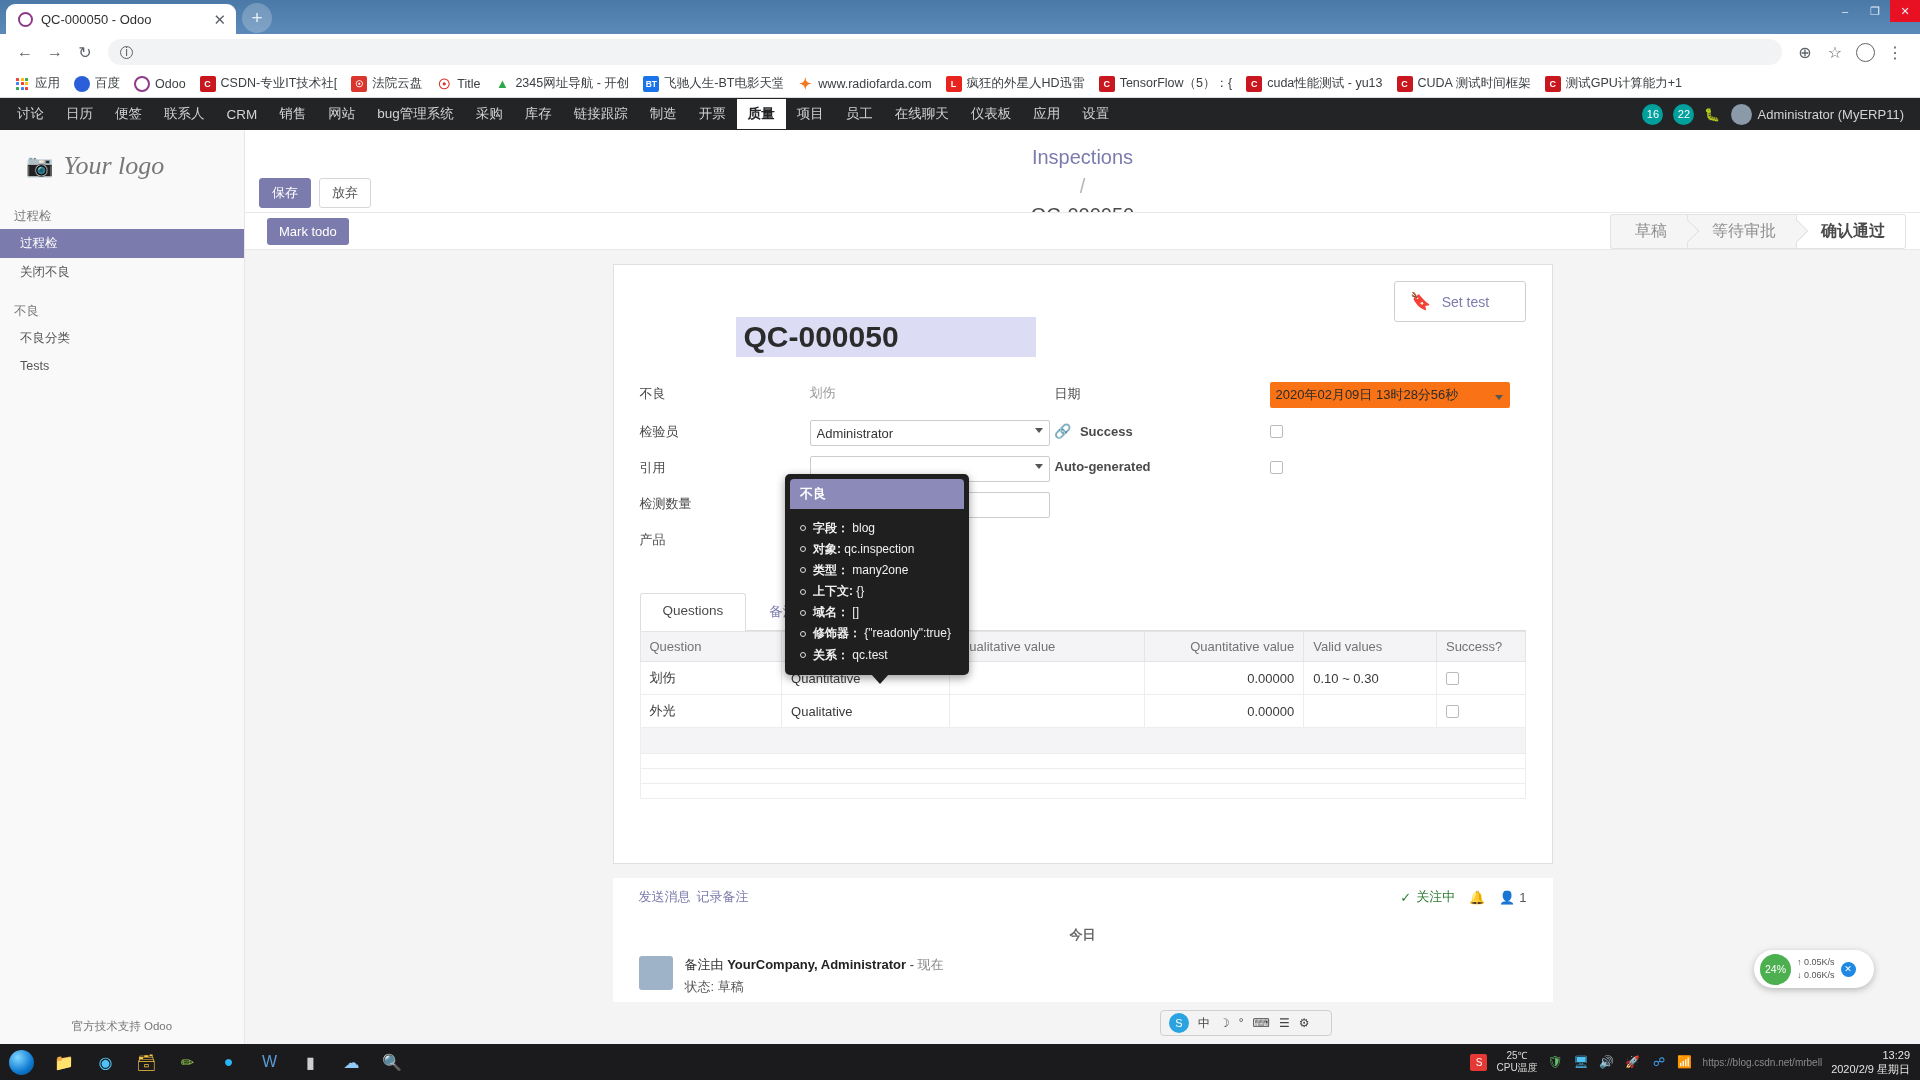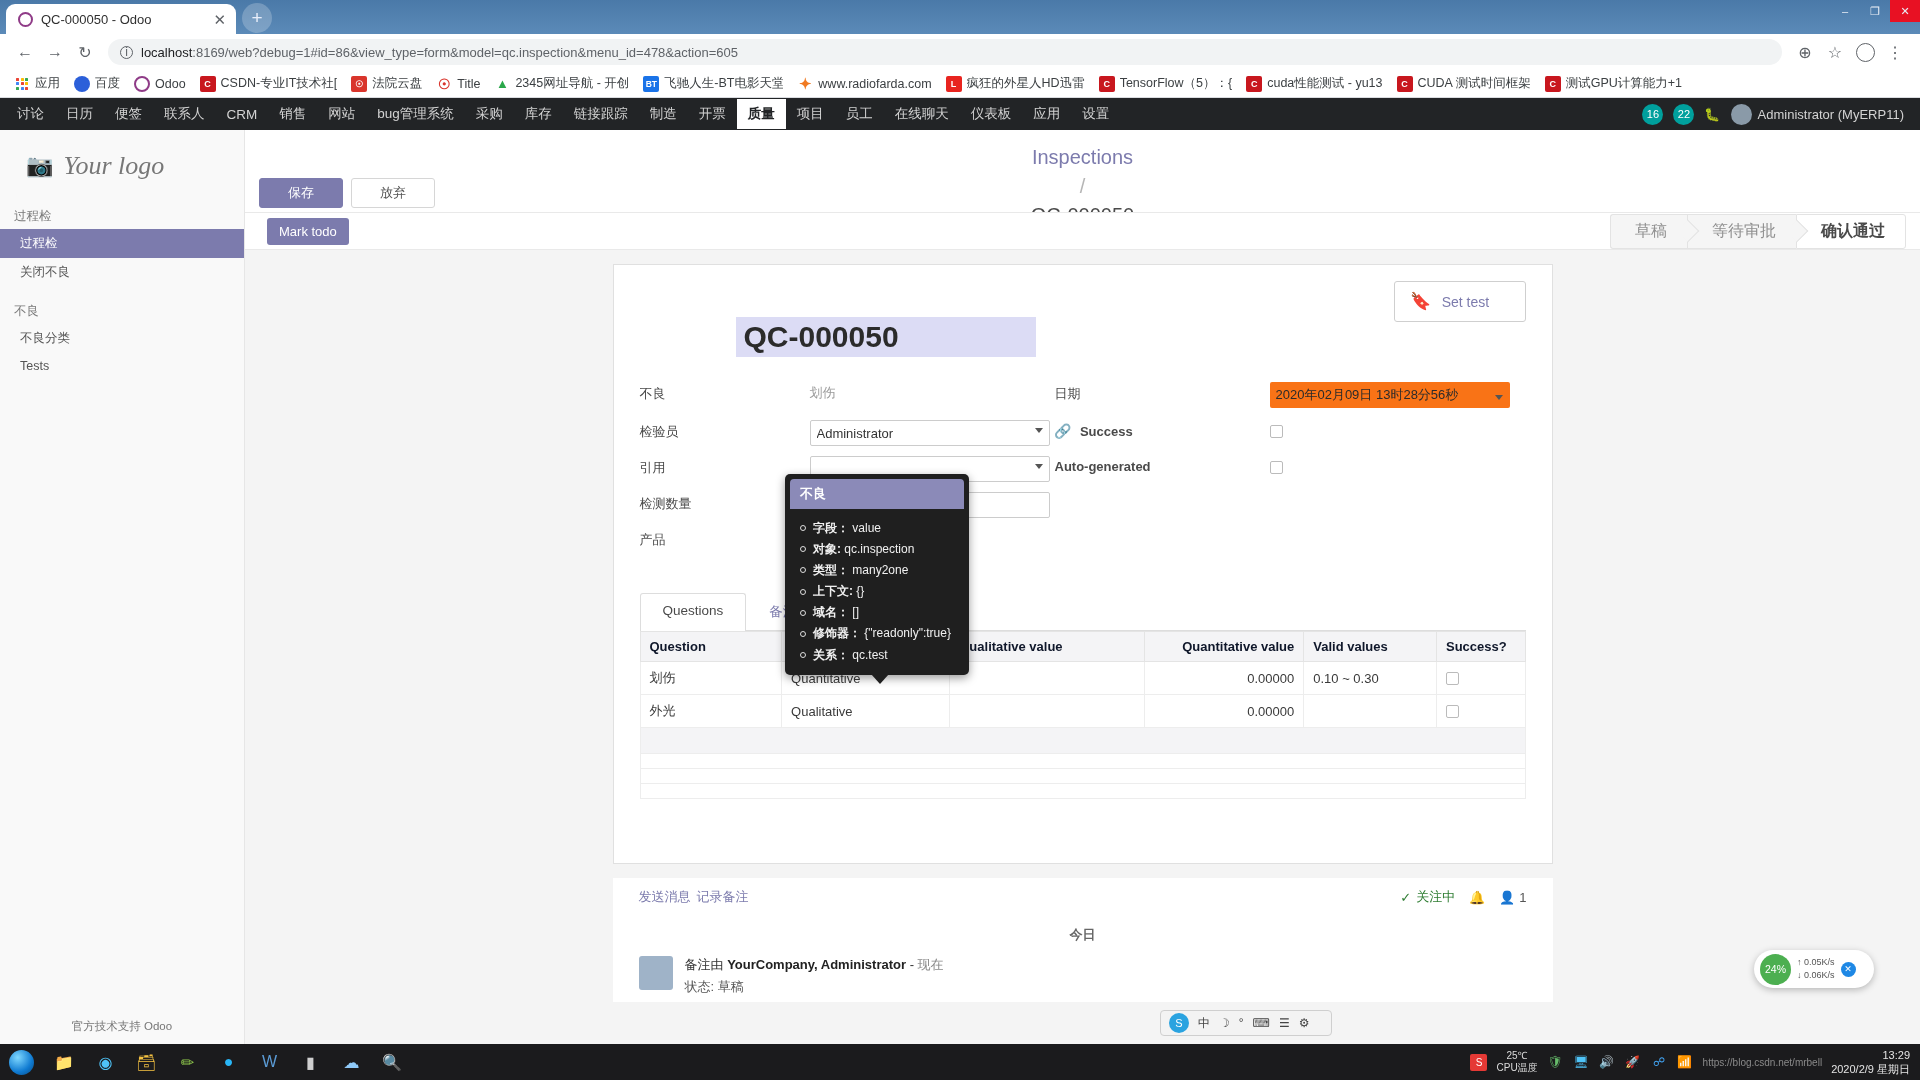--- a/index.html
+++ b/index.html
@@ -130,21 +130,21 @@
   }
   .bc-link { color: #7c7bad; text-decoration: none; }
   .bc-sep { color: #b5b5b5; }
   .bc-cur { color: #4a4a4a; }
   .pager { margin-left: auto; display: flex; align-items: center; gap: 8px; font-size: 13px; color: #777; }
   .pg-btn { border: 1px solid #d6d6d6; background: #fff; width: 28px; height: 24px; display: flex; align-items: center; justify-content: center; color: #666; border-radius: 3px;}
 
   .action-row {
     height: 38px; display: flex; align-items: center; padding: 0 14px; gap: 8px;
   }
-  .btn { border-radius: 3px; font-size: 13px; padding: 5px 28px; cursor: pointer; }
+  .btn { border-radius: 3px; font-size: 13px; padding: 5px 12px; cursor: pointer; }
   .btn-primary { background: #7c7bad; color: #fff; border: 1px solid #7c7bad; }
   .btn-default { background: #fff; color: #555; border: 1px solid #d6d6d6; }
 
   .status-row {
     display: flex; align-items: center; padding: 0 14px; height: 38px;
     border-top: 1px solid #e9e9e9; border-bottom: 1px solid #e9e9e9;
     background: #fff;
   }
   .mark-todo { background: #7c7bad; color: #fff; border: none; padding: 6px 12px; border-radius: 3px; font-size: 13px; margin-left: 8px; }
   .statusbar { margin-left: auto; display: flex; align-items: center; }
@@ -193,21 +193,21 @@
 
   
   .notebook { margin-top: 36px; }
   .nb-tabs { display: flex; border-bottom: 1px solid #ddd; }
   .nb-tab { padding: 9px 22px; font-size: 13.5px; color: #7c7bad; border: 1px solid transparent; border-bottom: none; }
   .nb-tab.active { background: #fff; border-color: #ddd; color: #4a4a4a; border-radius: 3px 3px 0 0; margin-bottom: -1px; }
 
   table.olist { width: 100%; border-collapse: collapse; font-size: 13px; }
   table.olist th {
     background: #f4f4f6; border: 1px solid #e4e4e4; padding: 7px 9px;
-    text-align: left; font-weight: bold; color: #0f172a; font-size: 13px;
+    text-align: left; font-weight: normal; color: #737373; font-size: 13px;
   }
   table.olist th.num, table.olist td.num { text-align: right; }
   table.olist td { border: 1px solid #ededed; padding: 7px 9px; color: #3a3a3a; }
   table.olist tr.empty td { height: 26px; background: #f4f4f6; }
   table.olist tr.blank td { height: 12px; border-left: 1px solid #ededed; border-right: 1px solid #ededed; border-top: none; border-bottom: none; }
 
   
   .chatter { width: 940px; margin: 14px auto 0 auto; background: #fff; padding: 0 26px; }
   .ch-actions { display: flex; align-items: center; padding: 10px 0; gap: 6px; font-size: 13px; }
   .ch-actions a { color: #7c7bad; text-decoration: none; }
@@ -284,21 +284,20 @@
       <div class="close">✕</div>
     </div>
   </div>
 
   <div class="navbar">
     <div class="nav-ico">←</div>
     <div class="nav-ico">→</div>
     <div class="nav-ico">↻</div>
     <div class="omnibox">
       <span class="info-ico">i</span>
-      <span class="url"><span class="host">localhost</span><span class="rest">:8169/web?debug=1#id=86&amp;view_type=form&amp;model=qc.inspection&amp;menu_id=478&amp;action=605</span></span>
     </div>
     <div class="nav-right">
       <div class="nav-ico">⊕</div>
       <div class="nav-ico">☆</div>
       <div class="nav-ico">
           <span class="avatar-chrome"></span>
         </div>
       <div class="nav-ico">⋮</div>
     </div>
   </div>
@@ -593,21 +592,21 @@
               <span class="time">现在</span>
             </div>
             <div style="margin-top:4px;color:#555;">状态: 草稿</div>
           </div>
         </div>
       </div>
 
       <div class="tooltip">
         <div class="tt-head">不良</div>
         <ul class="tt-body">
-          <li><b>字段：</b> <span>value</span></li>
+          <li><b>字段：</b> <span>blog</span></li>
           <li><b>对象:</b> <span>qc.inspection</span></li>
           <li><b>类型：</b> <span>many2one</span></li>
           <li><b>上下文:</b> <span>{}</span></li>
           <li><b>域名：</b> <span>[]</span></li>
           <li><b>修饰器：</b> <span>{"readonly":true}</span></li>
           <li><b>关系：</b> <span>qc.test</span></li>
         </ul>
         <span class="tt-arrow"></span>
       </div>
 

